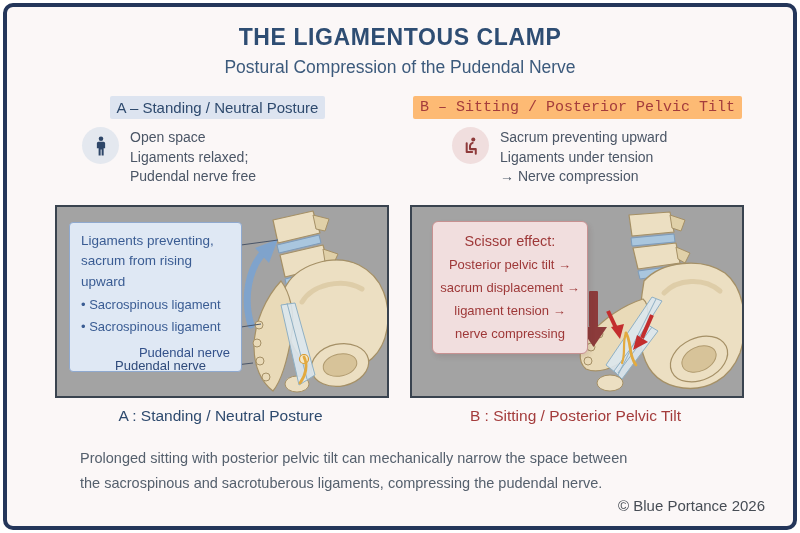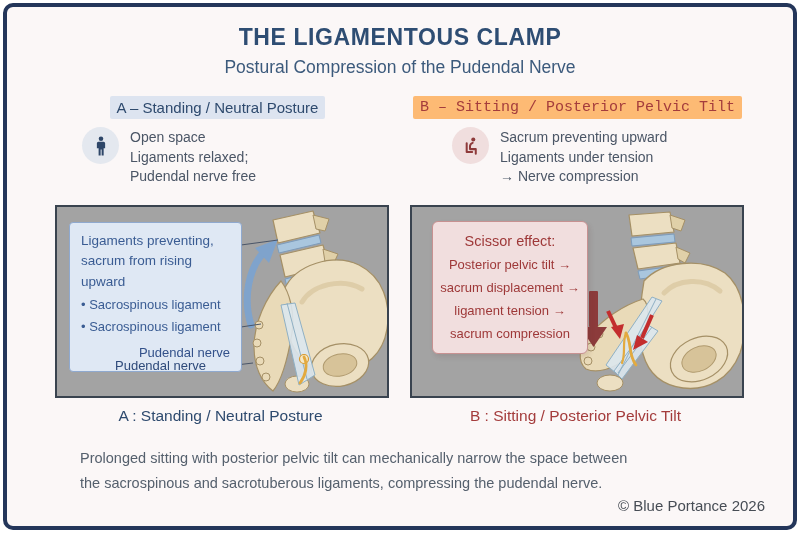--- a/index.html
+++ b/index.html
@@ -222,21 +222,21 @@
         <polygon points="199,120 212,117 208,132" fill="#c32d2d"></polygon>
         <line x1="240" y1="108" x2="230" y2="131" stroke="#c32d2d" stroke-width="4"></line>
         <polygon points="221,143 225,128 236,135" fill="#c32d2d"></polygon>
       </g>
     </svg>
     <div class="callout-b">
       <div class="head">Scissor effect:</div>
       <div class="step">Posterior pelvic tilt →</div>
       <div class="step">sacrum displacement →</div>
       <div class="step">ligament tension →</div>
-      <div class="step">sacrum compression</div>
+      <div class="step">nerve compressing</div>
     </div>
   </div>
 
   <div class="caption a">A : Standing / Neutral Posture</div>
   <div class="caption b">B : Sitting / Posterior Pelvic Tilt</div>
 
   <div class="footer">
     <div>Prolonged sitting with posterior pelvic tilt can mechanically narrow the space between</div>
     <div>the sacrospinous and sacrotuberous ligaments, compressing the pudendal nerve.</div>
   </div>

